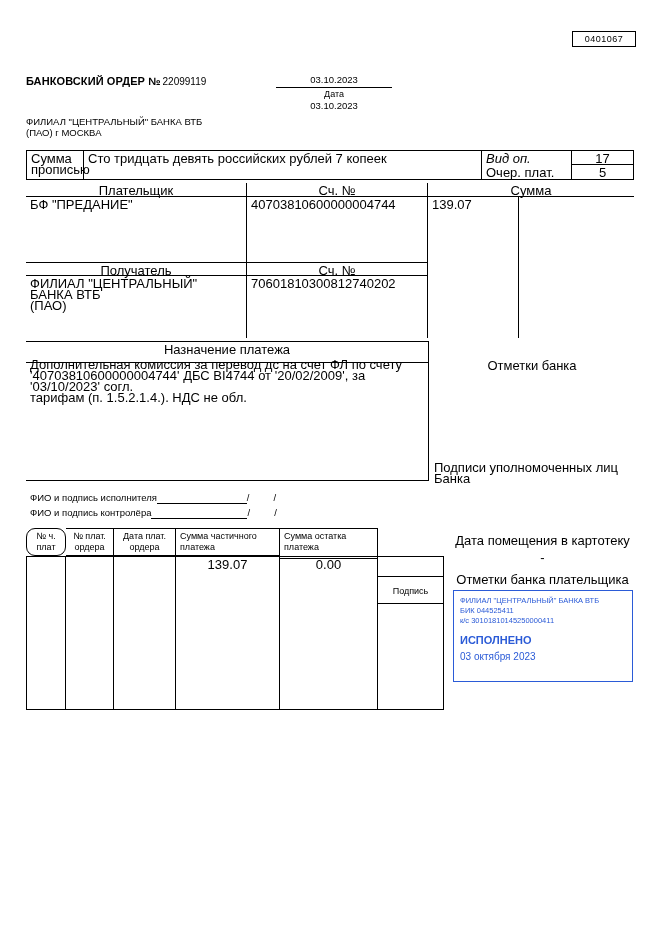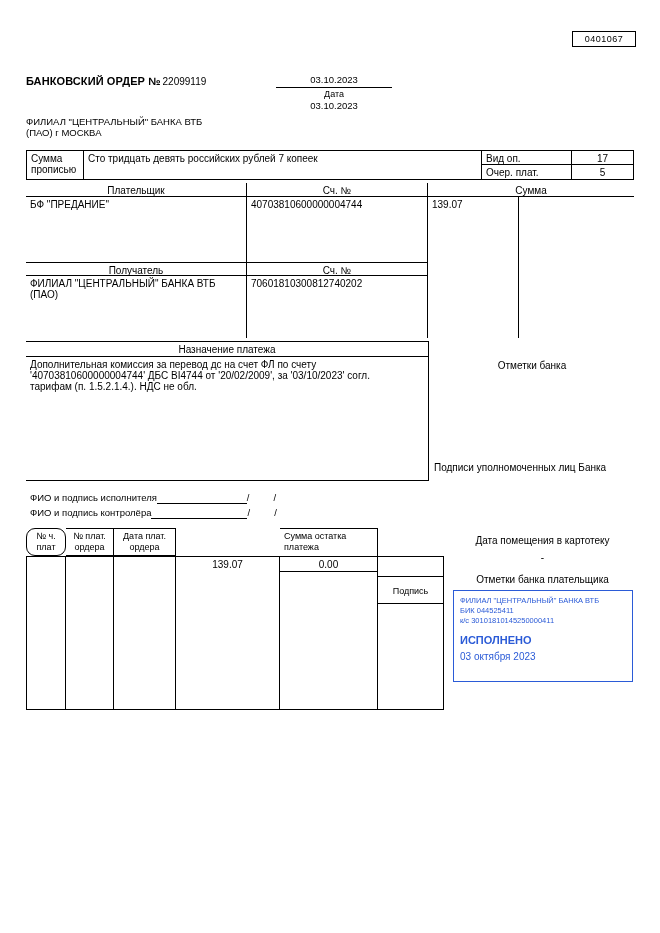--- a/index.html
+++ b/index.html
@@ -82,21 +82,21 @@
     line-height: 11px;
   }
   .b { border: 1px solid #000; }
   .bt { border-top: 1px solid #000; }
   .bb { border-bottom: 1px solid #000; }
   .bl { border-left: 1px solid #000; }
   .br { border-right: 1px solid #000; }
   .cell {
     position: absolute;
     box-sizing: border-box;
-    font-size: 10px;
+    font-size: 13px;
     padding: 2px 4px;
     line-height: 11px;
   }
   .ctr { text-align: center; }
   .smalltxt { font-size: 9px; }
   .stamp {
     position: absolute;
     left: 453px;
     top: 590px;
     width: 180px;
@@ -142,21 +142,21 @@
     <div>ФИЛИАЛ "ЦЕНТРАЛЬНЫЙ" БАНКА ВТБ</div>
     <div>(ПАО) г МОСКВА</div>
   </div>
 
   <div class="cell b" style="left:26px; top:150px; width:58px; height:30px;">
     <div>Сумма</div>
     <div>прописью</div>
   </div>
   <div class="cell b" style="left:84px; top:150px; width:398px; height:30px; border-left:none;">Сто тридцать девять российских рублей 7 копеек</div>
 
-  <div class="cell b" style="left:482px; top:150px; width:90px; height:15px; border-left:none;">Вид оп.</div>
+  <div class="cell b" style="left:482px; top:150px; width:90px; height:30px; border-left:none;font-style:italic;">Вид оп.</div>
   <div class="cell b ctr" style="left:572px; top:150px; width:62px; height:15px; border-left:none;">17</div>
   <div class="cell b" style="left:482px; top:165px; width:90px; height:15px; border-left:none; border-top:none;">Очер. плат.</div>
   <div class="cell b ctr" style="left:572px; top:165px; width:62px; height:15px; border-left:none; border-top:none;">5</div>
 
   <div class="cell bb ctr" style="left:26px; top:183px; width:220px; height:14px;">Плательщик</div>
   <div class="cell bb bl br ctr" style="left:246px; top:183px; width:182px; height:14px; border-bottom:1px solid #000;">Сч. №</div>
   <div class="cell bb ctr" style="left:428px; top:183px; width:206px; height:14px;">Сумма</div>
 
   <div class="cell" style="left:26px; top:197px; width:220px; height:65px;">БФ "ПРЕДАНИЕ"</div>
   <div class="cell bl br" style="left:246px; top:197px; width:182px; height:65px;">40703810600000004744</div>
@@ -169,21 +169,21 @@
   <div class="cell" style="left:518px; top:262px; width:1px; height:14px; border-left:1px solid #000;"></div>
 
   <div class="cell" style="left:26px; top:276px; width:220px; height:62px;">
     <div>ФИЛИАЛ "ЦЕНТРАЛЬНЫЙ" БАНКА ВТБ</div>
     <div>(ПАО)</div>
   </div>
   <div class="cell bl br" style="left:246px; top:276px; width:182px; height:62px;">70601810300812740202</div>
   <div class="cell" style="left:428px; top:276px; width:90px; height:62px;"></div>
   <div class="cell" style="left:518px; top:276px; width:1px; height:62px; border-left:1px solid #000;"></div>
 
-  <div class="cell bt bb ctr" style="left:26px; top:341px; width:402px; height:16px;">Назначение платежа</div>
+  <div class="cell bt bb ctr" style="left:26px; top:341px; width:402px; height:22px;">Назначение платежа</div>
   <div class="cell bb" style="left:428px; top:341px; width:206px; height:14px; border-bottom:none;"></div>
 
   <div class="cell" style="left:26px; top:357px; width:402px; height:100px;">
     <div>Дополнительная комиссия за перевод дс на счет ФЛ по счету</div>
     <div>'40703810600000004744' ДБС BI4744 от '20/02/2009', за '03/10/2023' согл.</div>
     <div>тарифам (п. 1.5.2.1.4.). НДС не обл.</div>
   </div>
 
   <div style="position:absolute; left:428px; top:341px; width:0; height:139px; border-left:1px solid #000;"></div>
 
@@ -195,21 +195,22 @@
   <div class="lbl-plain" style="left:30px; top:492px;text-align:center;">
     <span>ФИО и подпись исполнителя</span><span class="line-under" style="display:inline-block; width:90px;">&nbsp;</span><span>/</span><span style="display:inline-block; width:24px;">&nbsp;</span><span>/</span>
   </div>
   <div class="lbl-plain" style="left:30px; top:507px;text-align:right;">
     <span>ФИО и подпись контролёра</span><span class="line-under" style="display:inline-block; width:96px;">&nbsp;</span><span>/</span><span style="display:inline-block; width:24px;">&nbsp;</span><span>/</span>
   </div>
 
   <div class="cell b ctr smalltxt" style="left:26px; top:528px; width:40px; height:28px;border-radius:9px;">№ ч. плат</div>
   <div class="cell b ctr smalltxt" style="left:66px; top:528px; width:48px; height:28px; border-left:none;">№ плат. ордера</div>
   <div class="cell b ctr smalltxt" style="left:114px; top:528px; width:62px; height:28px; border-left:none;">Дата плат. ордера</div>
-  <div class="cell b smalltxt" style="left:280px; top:528px; width:98px; height:44px; border-left:none;">Сумма остатка платежа</div>
+  <div class="cell b smalltxt" style="left:176px; top:528px; width:104px; height:28px; border-left:none;">Сумма частичного платежа</div>
+  <div class="cell b smalltxt" style="left:280px; top:528px; width:98px; height:31px; border-left:none;">Сумма остатка платежа</div>
   <div class="cell b ctr smalltxt" style="left:378px; top:528px; width:66px; height:28px; border-left:none; padding-top:9px;margin-top:48px;">Подпись</div>
 
   <div class="cell b" style="left:26px; top:556px; width:40px; height:154px;"></div>
   <div class="cell b" style="left:66px; top:556px; width:48px; height:154px; border-left:none;"></div>
   <div class="cell b" style="left:114px; top:556px; width:62px; height:154px; border-left:none;"></div>
   <div class="cell b ctr" style="left:176px; top:556px; width:104px; height:154px; border-left:none;">139.07</div>
   <div class="cell b ctr" style="left:280px; top:556px; width:98px; height:154px; border-left:none;">0.00</div>
   <div class="cell b" style="left:378px; top:556px; width:66px; height:154px; border-left:none;"></div>
 
   <div class="cell ctr" style="left:450px; top:533px; width:185px; height:14px;">Дата помещения в картотеку</div>

